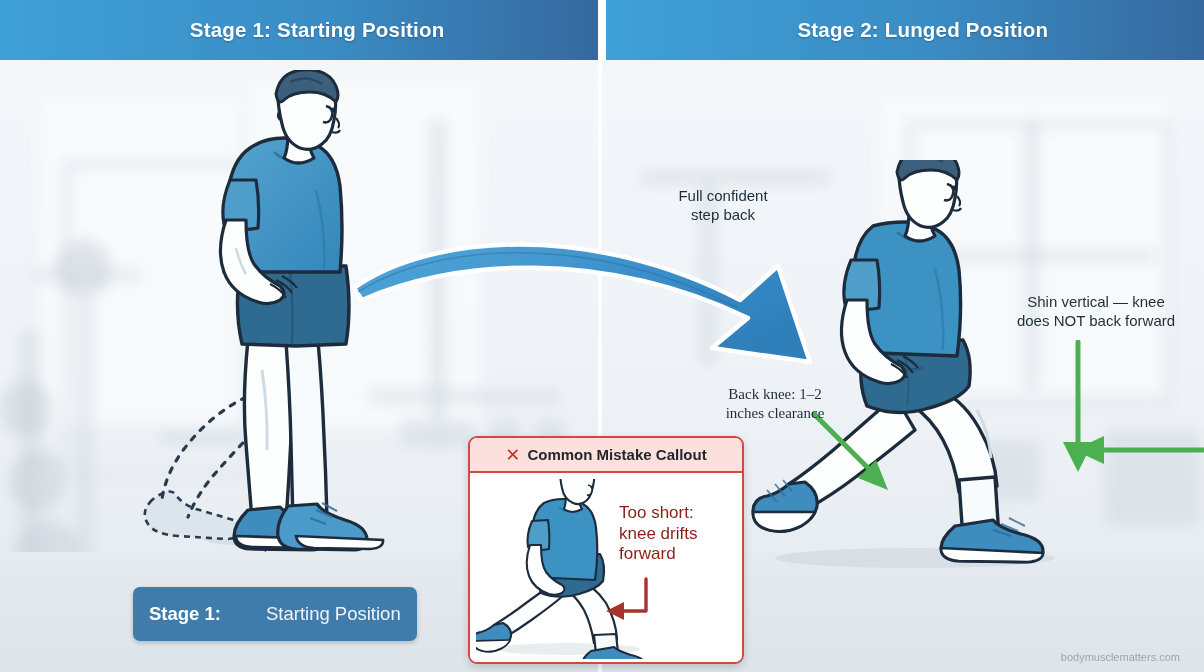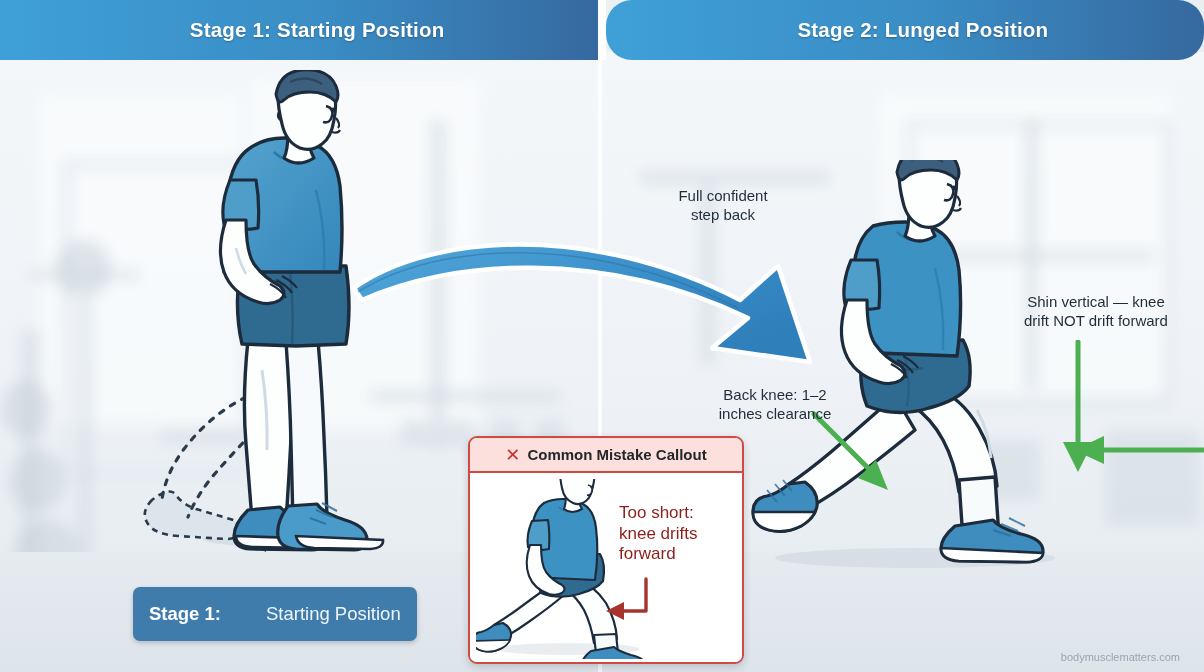--- a/index.html
+++ b/index.html
@@ -21,21 +21,21 @@
   .bg-window{position:absolute;background:#fafcfd;opacity:.9;border-radius:2px;}
   .bg-frame{position:absolute;border:9px solid #dfe6ec;opacity:.75;border-radius:2px;}
   .bg-plate{position:absolute;border-radius:50%;background:#c2ccd6;opacity:.55;}
   .bg-bar{position:absolute;background:#c8d2db;opacity:.5;border-radius:4px;}
 
   
   .header{position:absolute;left:0;top:0;width:1204px;height:60px;display:flex;z-index:20;}
   .hcell{height:60px;display:flex;align-items:center;justify-content:center;position:relative;padding-left:36px;}
   .h-left{width:598px;background:linear-gradient(90deg,#3fa0d8 0%,#3a8cc4 55%,#35699f 100%);}
   .h-gap{width:8px;background:#fff;}
-  .h-right{width:598px;background:linear-gradient(90deg,#3fa0d8 0%,#3a8cc4 55%,#35699f 100%);border-radius:26px;}
+  .h-right{width:598px;background:linear-gradient(90deg,#3fa0d8 0%,#3a8cc4 55%,#35699f 100%);}
   .htitle{color:#fff;font-size:20.5px;font-weight:bold;letter-spacing:.2px;
     text-shadow:0 1px 2px rgba(0,0,0,.28);}
 
   
   .divider{position:absolute;left:598px;top:60px;width:4px;height:612px;
     background:linear-gradient(180deg,rgba(255,255,255,.95),rgba(255,255,255,.75));z-index:4;}
 
   
   .fig{position:absolute;z-index:8;}
 
@@ -46,21 +46,21 @@
   .cap-strong{font-weight:bold;margin-right:5px;}
   .cap-rest{font-weight:normal;color:#eef4f9;margin-left:40px;}
   #cap1{left:133px;top:587px;}
   #cap2{left:799px;top:587px;}
 
   
   .anno{position:absolute;z-index:22;color:#1f2d3a;font-size:15px;line-height:1.28;
     text-align:center;white-space:pre-line;}
   #anno-step{left:648px;top:186px;width:150px;}
   #anno-shin{left:996px;top:292px;width:200px;text-align:center;}
-  #anno-back{left:690px;top:385px;width:170px;text-align:center;}
+  #anno-back{left:690px;top:385px;width:170px;text-align:center;font-family:Liberation Serif, serif;}
 
   
   .callout{position:absolute;left:468px;top:436px;width:272px;height:224px;z-index:30;
     background:#fff;border:2.5px solid #d04a43;border-radius:9px;overflow:hidden;
     box-shadow:0 3px 9px rgba(0,0,0,.17);}
   .callout-head{height:33px;background:#fbe0de;border-bottom:2px solid #d04a43;
     display:flex;align-items:center;justify-content:center;gap:7px;}
   .callout-x{color:#c7342c;font-size:18px;font-weight:bold;line-height:1;}
   .callout-title{color:#23272b;font-size:15px;font-weight:bold;}
   .callout-body{position:relative;height:189px;background:#fff;}
@@ -259,21 +259,21 @@
   </svg>
 
   <svg class="fig" style="left:1060px;top:430px;z-index:21;" width="150" height="40" viewBox="0 0 150 40">
     <path d="M146 20 L36 20" stroke="#4caf50" stroke-width="5" stroke-linecap="round" fill="none"></path>
     <path d="M14 20 L44 6 L44 34 Z" fill="#4caf50"></path>
   </svg>
 
   <div class="anno" id="anno-step">Full confident
 step back</div>
   <div class="anno" id="anno-shin">Shin vertical — knee
-drift NOT drift forward</div>
+does NOT back forward</div>
   <div class="anno" id="anno-back">Back knee: 1–2
 inches clearance</div>
 
   <div class="caption" id="cap1">
     <span class="cap-strong">Stage 1:</span>
     <span class="cap-rest">Starting Position</span>
   </div>
 
   <div class="callout">
     <div class="callout-head">

